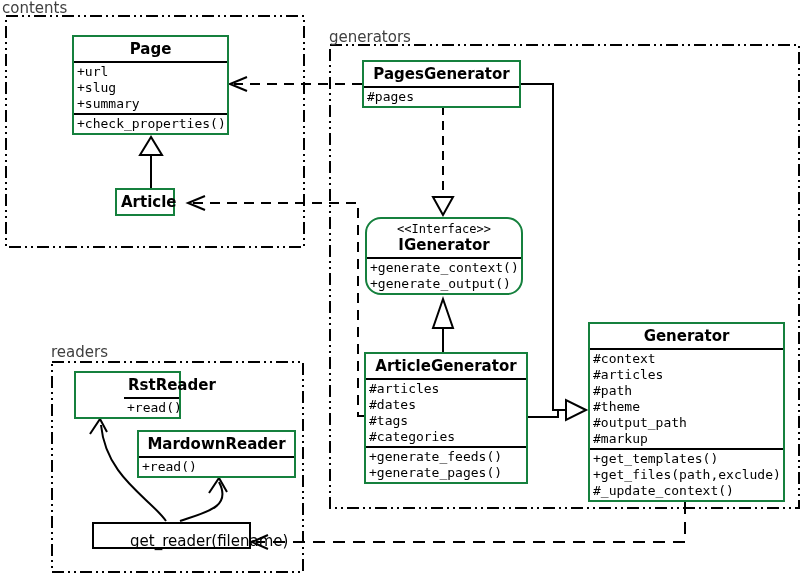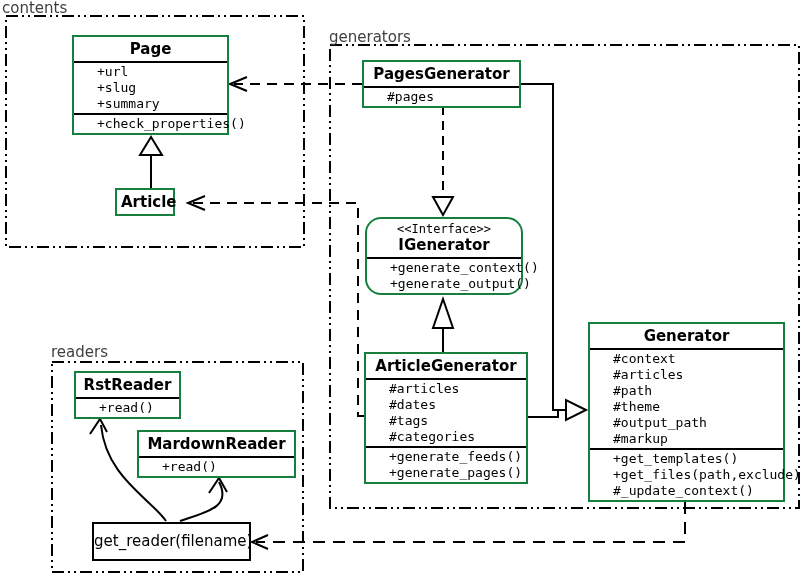--- a/index.html
+++ b/index.html
@@ -4,21 +4,21 @@
 <style>
   html,body{margin:0;padding:0;background:#fff;}
   #stage{position:relative;width:803px;height:579px;background:#ffffff;
          font-family:"DejaVu Sans",sans-serif;color:#000;overflow:hidden;}
   #wires{position:absolute;left:0;top:0;width:803px;height:579px;}
   .pkg-label{position:absolute;font-size:15px;line-height:15px;color:#404040;white-space:nowrap;}
   .uml-class{position:absolute;background:#fff;border:2px solid #15803d;box-sizing:border-box;}
   .uml-title{font-weight:bold;font-size:15px;line-height:18px;text-align:center;padding:3px 4px;white-space:nowrap;}
   .uml-stereo{font-family:"DejaVu Sans Mono",monospace;font-weight:normal;font-size:12px;line-height:14px;text-align:center;white-space:nowrap;}
   .uml-section{border-top:2px solid #000;padding:1px 3px;}
-  .uml-member{font-family:"DejaVu Sans Mono",monospace;font-size:13px;line-height:16px;white-space:nowrap;margin-left:20px;}
+  .uml-member{font-family:"DejaVu Sans Mono",monospace;font-size:13px;line-height:16px;white-space:nowrap;}
   .plain-box{position:absolute;background:#fff;border:2px solid #000;box-sizing:border-box;
              text-align:center;font-size:15px;}
 </style>
 </head>
 <body>
 
 <div id="stage">
 
   <svg id="wires" viewBox="0 0 803 579" xmlns="http://www.w3.org/2000/svg">
     <g stroke="#000" stroke-width="2" fill="none">
@@ -119,29 +119,29 @@
       <div class="uml-member">#output_path</div>
       <div class="uml-member">#markup</div>
     </div>
     <div class="uml-section">
       <div class="uml-member">+get_templates()</div>
       <div class="uml-member">+get_files(path,exclude)</div>
       <div class="uml-member">#_update_context()</div>
     </div>
   </div>
 
-  <div class="uml-class" style="left:74px;top:371px;width:107px;">
+  <div class="uml-class" style="left:74px;top:371px;width:107px;padding-left:48px;">
     <div class="uml-title">RstReader</div>
     <div class="uml-section">
       <div class="uml-member">+read()</div>
     </div>
   </div>
 
   <div class="uml-class" style="left:137px;top:430px;width:159px;">
     <div class="uml-title">MardownReader</div>
     <div class="uml-section">
       <div class="uml-member">+read()</div>
     </div>
   </div>
 
-  <div class="plain-box" style="left:92px;top:522px;width:159px;height:39px;line-height:35px;">get_reader(filename)</div>
+  <div class="plain-box" style="left:92px;top:522px;width:159px;height:27px;line-height:35px;padding-left:36px;">get_reader(filename)</div>
 
 </div>
 
 </body></html>

